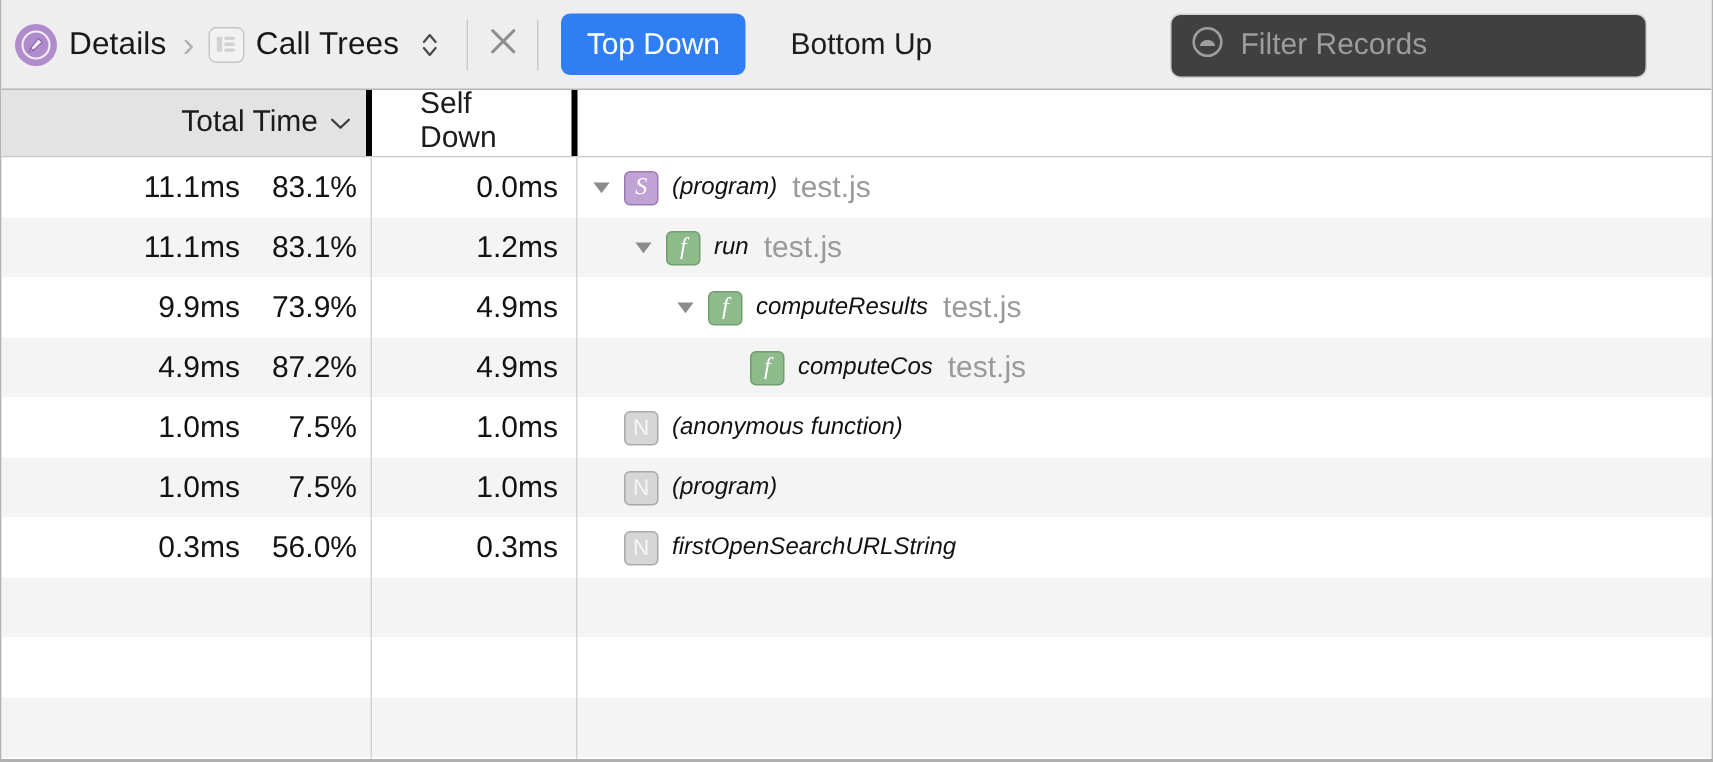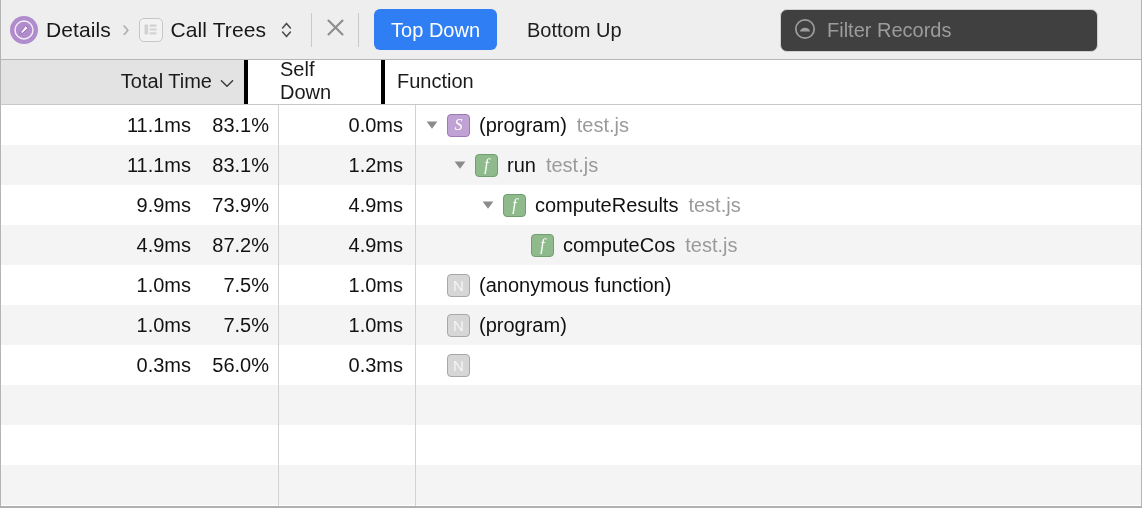--- a/index.html
+++ b/index.html
@@ -215,21 +215,21 @@
   .cell {
     box-sizing: border-box;
     display: flex;
     align-items: center;
     border-right: 1px solid #d2d2d2;
     font-size: 20px;
     color: #121212;
   }
 
   .cell-total {
-    width: 278px;
+    width: 247px;
     justify-content: flex-end;
     padding-right: 9px;
   }
   .cell-time {
     width: 112px;
     text-align: right;
     display: inline-block;
     padding-right: 0px;
   }
   .cell-pct {
@@ -295,22 +295,23 @@
   .badge.n {
     background: #d6d6d6;
     border: 1px solid #a8a8a8;
     color: #f5f5f5;
     font-style: normal;
     font-family: "Liberation Sans", sans-serif;
     font-size: 15px;
   }
 
   .fname {
-    font-size: 20px;
+    font-size: 16px;
     color: #111111;
+    font-style: italic;
   }
   .fsrc {
     font-size: 20px;
     color: #9a9a9a;
     margin-left: 10px;
   }
 
   .row.filler .cell { border-right: 1px solid #d2d2d2; }
   .row.filler .cell-func { border-right: none; }
 </style>
@@ -391,23 +392,20 @@
         <span>Total Time</span>
         <span>
           <svg width="14" height="9" viewBox="0 0 14 9">
             <polyline points="1.4,1.8 7,7.2 12.6,1.8" fill="none" stroke="#3b3b3b" stroke-width="1.5" stroke-linecap="round" stroke-linejoin="round"></polyline>
           </svg>
         </span>
       </div>
       <div class="th th-self">
         <span>Self Down</span>
       </div>
-      <div class="th th-func">
-        <span>Function</span>
-      </div>
     </div>
 
     <div class="rows" id="rows">
         <div class="row odd">
           <div class="cell cell-total">
             <span class="cell-time">11.1ms</span>
             <span class="cell-pct">83.1%</span>
           </div>
           <div class="cell cell-self">0.0ms</div>
           <div class="cell cell-func">
@@ -523,20 +521,21 @@
           </div>
           <div class="cell cell-self">0.3ms</div>
           <div class="cell cell-func">
             <div class="func-inner" style="padding-left: 8px;">
               <span class="tri empty">
                 <svg width="14" height="14" viewBox="0 0 14 14">
                   <polygon points="1.6,3.6 12.4,3.6 7,10.8" fill="#8b8b8b"></polygon>
                 </svg>
               </span>
               <span class="badge n">N</span>
+              <span class="fname">firstOpenSearchURLString</span>
             </div>
           </div>
         </div>
         <div class="row filler even">
           <div class="cell cell-total"></div>
           <div class="cell cell-self"></div>
           <div class="cell cell-func"></div>
         </div>
         <div class="row filler odd">
           <div class="cell cell-total"></div>

